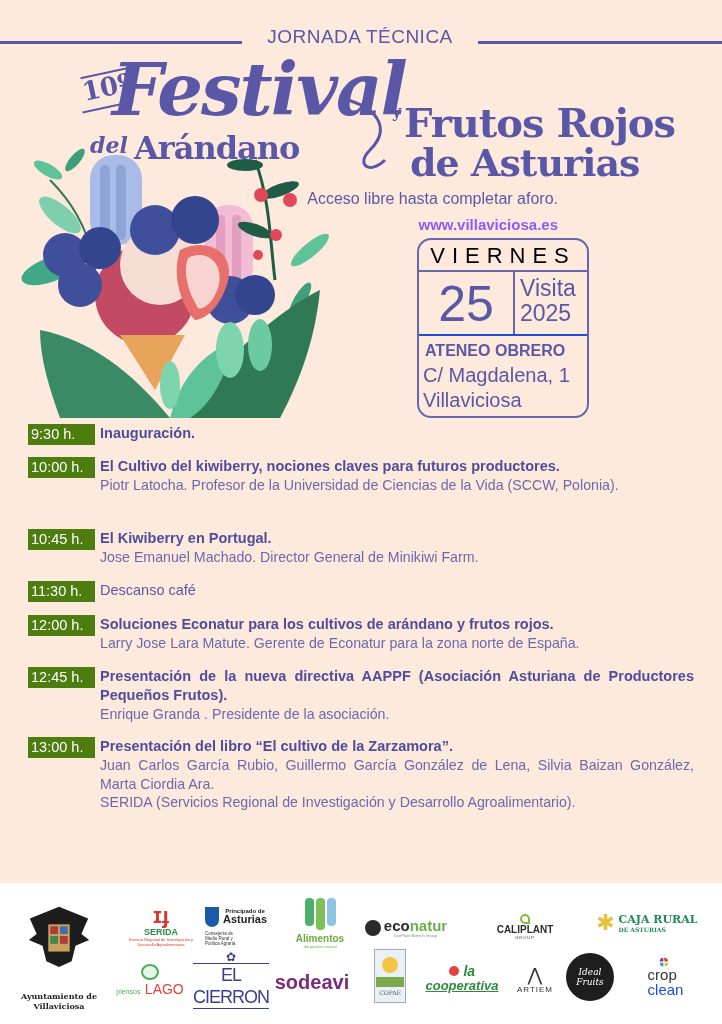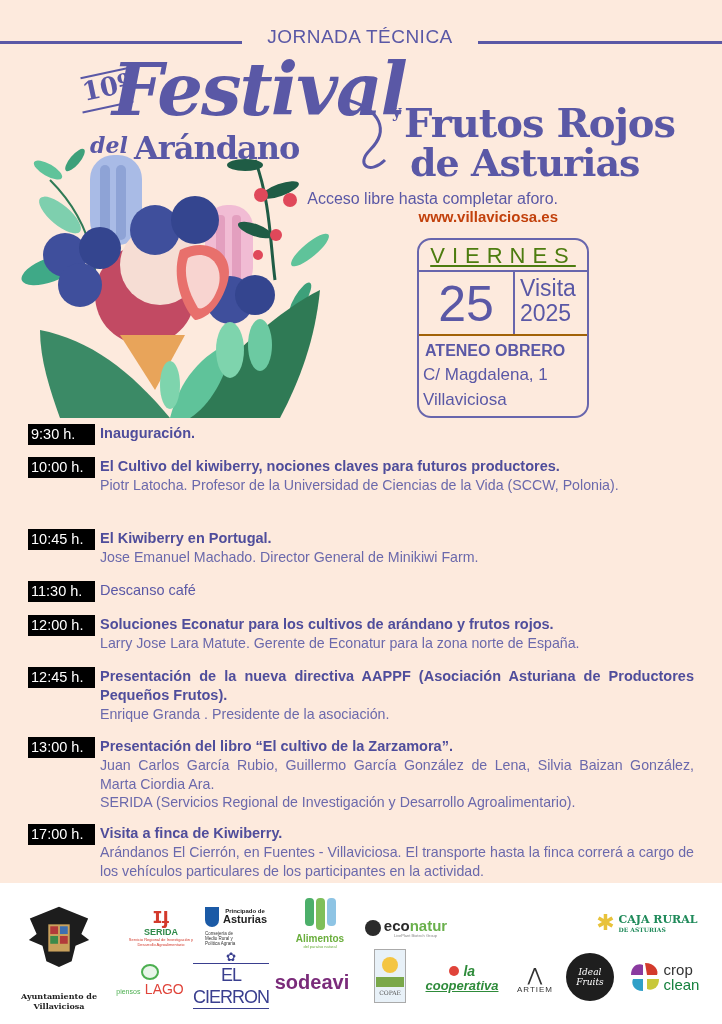--- a/index.html
+++ b/index.html
@@ -19,38 +19,38 @@
   .t-edition { position: absolute; left: 82px; top: 22px; font-family: "DejaVu Serif", serif; font-weight: bold; font-size: 26px; color: #5a58a6; transform: rotate(-12deg); }
   .t-edition-line { position: absolute; height: 2px; background: #5a58a6; transform: rotate(-12deg); }
   .t-festival { position: absolute; left: 112px; top: 0px; font-family: "DejaVu Serif", serif; font-weight: bold; font-style: italic; font-size: 72px; line-height: 80px; color: #5a58a6; letter-spacing: -2px; }
   .t-del { position: absolute; left: 90px; top: 82px; font-family: "DejaVu Serif", serif; font-style: italic; font-weight: bold; font-size: 22px; color: #5a58a6; }
   .t-arandano { position: absolute; left: 134px; top: 70px; font-family: "DejaVu Serif", serif; font-weight: bold; font-size: 32px; line-height: 56px; color: #5a58a6; letter-spacing: -1px; }
   .t-y { position: absolute; left: 392px; top: 52px; font-family: "DejaVu Serif", serif; font-weight: bold; font-size: 16px; color: #5a58a6; }
   .t-frutos { position: absolute; left: 404px; top: 50px; font-family: "DejaVu Serif", serif; font-weight: bold; font-size: 40px; line-height: 46px; color: #5a58a6; letter-spacing: -1px; }
   .t-asturias { position: absolute; left: 410px; top: 92px; font-family: "DejaVu Serif", serif; font-weight: bold; font-size: 38px; line-height: 42px; color: #5a58a6; letter-spacing: -1px; }
 
   .access { position: absolute; right: 100px; top: 190px; font-size: 16px; color: #5a58a6; text-align: right; }
-  .web { position: absolute; right: 100px; top: 208px; font-size: 15px; font-weight: bold; color: #c2410c; text-align: right; }
+  .web { position: absolute; right: 100px; top: 216px; font-size: 15px; font-weight: bold; color: #8b5cf6; text-align: right; }
 
   
   .date-box { position: absolute; left: 417px; top: 238px; width: 172px; height: 180px; border: 2px solid #6866ad; border-radius: 14px; }
-  .db-day { height: 32px; border-bottom: 2px solid #6866ad; text-align: center; font-size: 22px; letter-spacing: 7px; line-height: 32px; color: #4d7c0f; text-decoration: underline; }
-  .db-mid { display: flex; height: 64px; border-bottom: 2px solid #a16207; }
+  .db-day { height: 32px; border-bottom: 2px solid #6866ad; text-align: center; font-size: 22px; letter-spacing: 7px; line-height: 32px; color: #000000; }
+  .db-mid { display: flex; height: 64px; border-bottom: 2px solid #1d4ed8; }
   .db-num { width: 96px; border-right: 2px solid #6866ad; text-align: center; font-size: 50px; line-height: 64px; color: #5a58a6; }
   .db-month { flex: 1; padding-left: 5px; padding-top: 4px; font-size: 23px; line-height: 25px; color: #5a58a6; }
   .db-venue { padding-left: 6px; padding-top: 4px; font-size: 16px; font-weight: bold; color: #5a58a6; line-height: 22px; }
-  .db-addr { padding-left: 4px; font-size: 17px; color: #5a58a6; line-height: 28px; }
+  .db-addr { padding-left: 4px; font-size: 20px; color: #5a58a6; line-height: 28px; }
 
   
   .illus { position: absolute; left: 20px; top: 140px; width: 320px; height: 278px; }
 
   
   .program { position: absolute; left: 28px; top: 424px; width: 666px; }
   .prog-item { display: flex; align-items: flex-start; }
-  .time-badge { flex: 0 0 auto; width: 67px; background: #000000; color: #fff; font-size: 14.5px; padding: 1px 0 1px 3px; line-height: 19px; white-space: nowrap; }
+  .time-badge { flex: 0 0 auto; width: 67px; background: #4d7c0f; color: #fff; font-size: 14.5px; padding: 1px 0 1px 3px; line-height: 19px; white-space: nowrap; }
   .prog-body { flex: 1; padding-left: 5px; }
   .prog-title { font-weight: bold; font-size: 14.5px; line-height: 19px; color: #4f4d9b; text-align: justify; }
   .prog-plain { font-size: 14.5px; line-height: 19px; color: #5a58a6; }
   .prog-desc { font-size: 14.2px; line-height: 18.5px; color: #6b69ac; text-align: justify; }
 
   
   .footer { position: absolute; left: 0; top: 883px; width: 722px; height: 141px; background: #ffffff; }
   .logo { position: absolute; display: flex; flex-direction: column; align-items: center; justify-content: center; text-align: center; }
 </style>
 </head>
@@ -188,27 +188,20 @@
       </div>
     </div>
     <div class="prog-item" style="height:87px">
       <div class="time-badge">13:00 h.</div>
       <div class="prog-body">
         <div class="prog-title">Presentación del libro “El cultivo de la Zarzamora”.</div>
         <div class="prog-desc">Juan Carlos García Rubio, Guillermo García González de Lena, Silvia Baizan González,  Marta Ciordia Ara.</div>
         <div class="prog-desc">SERIDA (Servicios Regional de Investigación y Desarrollo Agroalimentario).</div>
       </div>
     </div>
-    <div class="prog-item">
-      <div class="time-badge">17:00 h.</div>
-      <div class="prog-body">
-        <div class="prog-title">Visita a finca de Kiwiberry.</div>
-        <div class="prog-desc">Arándanos El Cierrón, en Fuentes - Villaviciosa. El transporte hasta la finca correrá a cargo de los vehículos particulares de los participantes en la actividad.</div>
-      </div>
-    </div>
   </div>
 </div>
 
 <div class="footer">
 
   <div class="logo" style="left:14px; top:18px; width:90px; height:110px;">
     <svg width="70" height="72" viewBox="0 0 70 72">
       <path d="M35 6 L 5 18 L 12 34 L 4 40 L 18 46 L 22 62 L 35 68 L 48 62 L 52 46 L 66 40 L 58 34 L 65 18 Z" fill="#1d1d1d"></path>
       <rect x="24" y="24" width="22" height="28" fill="#c9a15c"></rect>
       <rect x="26" y="26" width="8" height="8" fill="#b23a3a"></rect>
@@ -252,20 +245,25 @@
   <div class="logo" style="left:356px; top:30px; width:100px; height:30px; flex-direction:row;">
     <div style="width:16px; height:16px; border-radius:50%; background:#2b2b2b; margin-right:3px;"></div>
     <div>
       <div style="font-size:15px; font-weight:bold; line-height:15px;">
         <span style="color:#2b2b2b;">eco</span><span style="color:#6ab04c;">natur</span>
       </div>
       <div style="font-size:4px; color:#888;">LivePlant Biotech Group</div>
     </div>
   </div>
 
+  <div class="logo" style="left:470px; top:22px; width:110px; height:44px;">
+    <div style="width:10px; height:10px; border:2px solid #7cbf3c; border-radius:50% 50% 0 50%;"></div>
+    <div style="font-size:10px; font-weight:bold; color:#2b2b2b;">CALIPLANT</div>
+    <div style="font-size:4px; color:#2b2b2b; letter-spacing:1px;">GROUP</div>
+  </div>
 
   <div class="logo" style="left:590px; top:24px; width:110px; height:32px; flex-direction:row;">
     <div style="width:26px; height:24px; color:#e8c23a; font-size:22px; line-height:24px;">✱</div>
     <div style="text-align:left;">
       <div style="font-family:'DejaVu Serif',serif; font-size:11px; font-weight:bold; color:#1f8a5a;">CAJA RURAL</div>
       <div style="font-family:'DejaVu Serif',serif; font-size:6px; font-weight:bold; color:#1f8a5a;">DE ASTURIAS</div>
     </div>
   </div>
 
   <div class="logo" style="left:112px; top:78px; width:76px; height:40px;">
@@ -296,25 +294,25 @@
   <div class="logo" style="left:512px; top:76px; width:46px; height:40px;">
     <div style="font-size:18px; color:#333; line-height:20px;">⋀</div>
     <div style="font-size:8px; letter-spacing:1px; color:#333;">ARTIEM</div>
   </div>
 
   <div class="logo" style="left:566px; top:70px; width:48px; height:48px; border-radius:50%; background:#1e1e1e;">
     <div style="font-family:'DejaVu Serif',serif; font-style:italic; font-size:9px; color:#fff; line-height:10px;">Ideal</div>
     <div style="font-family:'DejaVu Serif',serif; font-style:italic; font-size:9px; color:#fff; line-height:10px;">Fruits</div>
   </div>
 
-  <div class="logo" style="left:622px; top:74px; width:84px; height:40px; flex-direction:row;">
+  <div class="logo" style="left:622px; top:74px; width:84px; height:40px; flex-direction:column;">
     <svg width="32" height="32" viewBox="0 0 32 32">
       <path d="M16 2 C 26 2, 30 10, 28 14 L 18 14 Z" fill="#d33a2c"></path>
       <path d="M30 18 C 30 28, 22 30, 18 28 L 18 18 Z" fill="#c8c83a"></path>
       <path d="M14 30 C 4 30, 2 22, 4 18 L 14 18 Z" fill="#2fa0c8"></path>
       <path d="M2 14 C 2 4, 10 2, 14 4 L 14 14 Z" fill="#8a3aa0"></path>
     </svg>
     <div style="text-align:left; margin-left:3px;">
       <div style="font-size:15px; color:#333; line-height:15px;">crop</div>
-      <div style="font-size:15px; color:#15803d; line-height:15px;">clean</div>
+      <div style="font-size:15px; color:#1d4ed8; line-height:15px;">clean</div>
     </div>
   </div>
 </div>
 
 </body></html>

